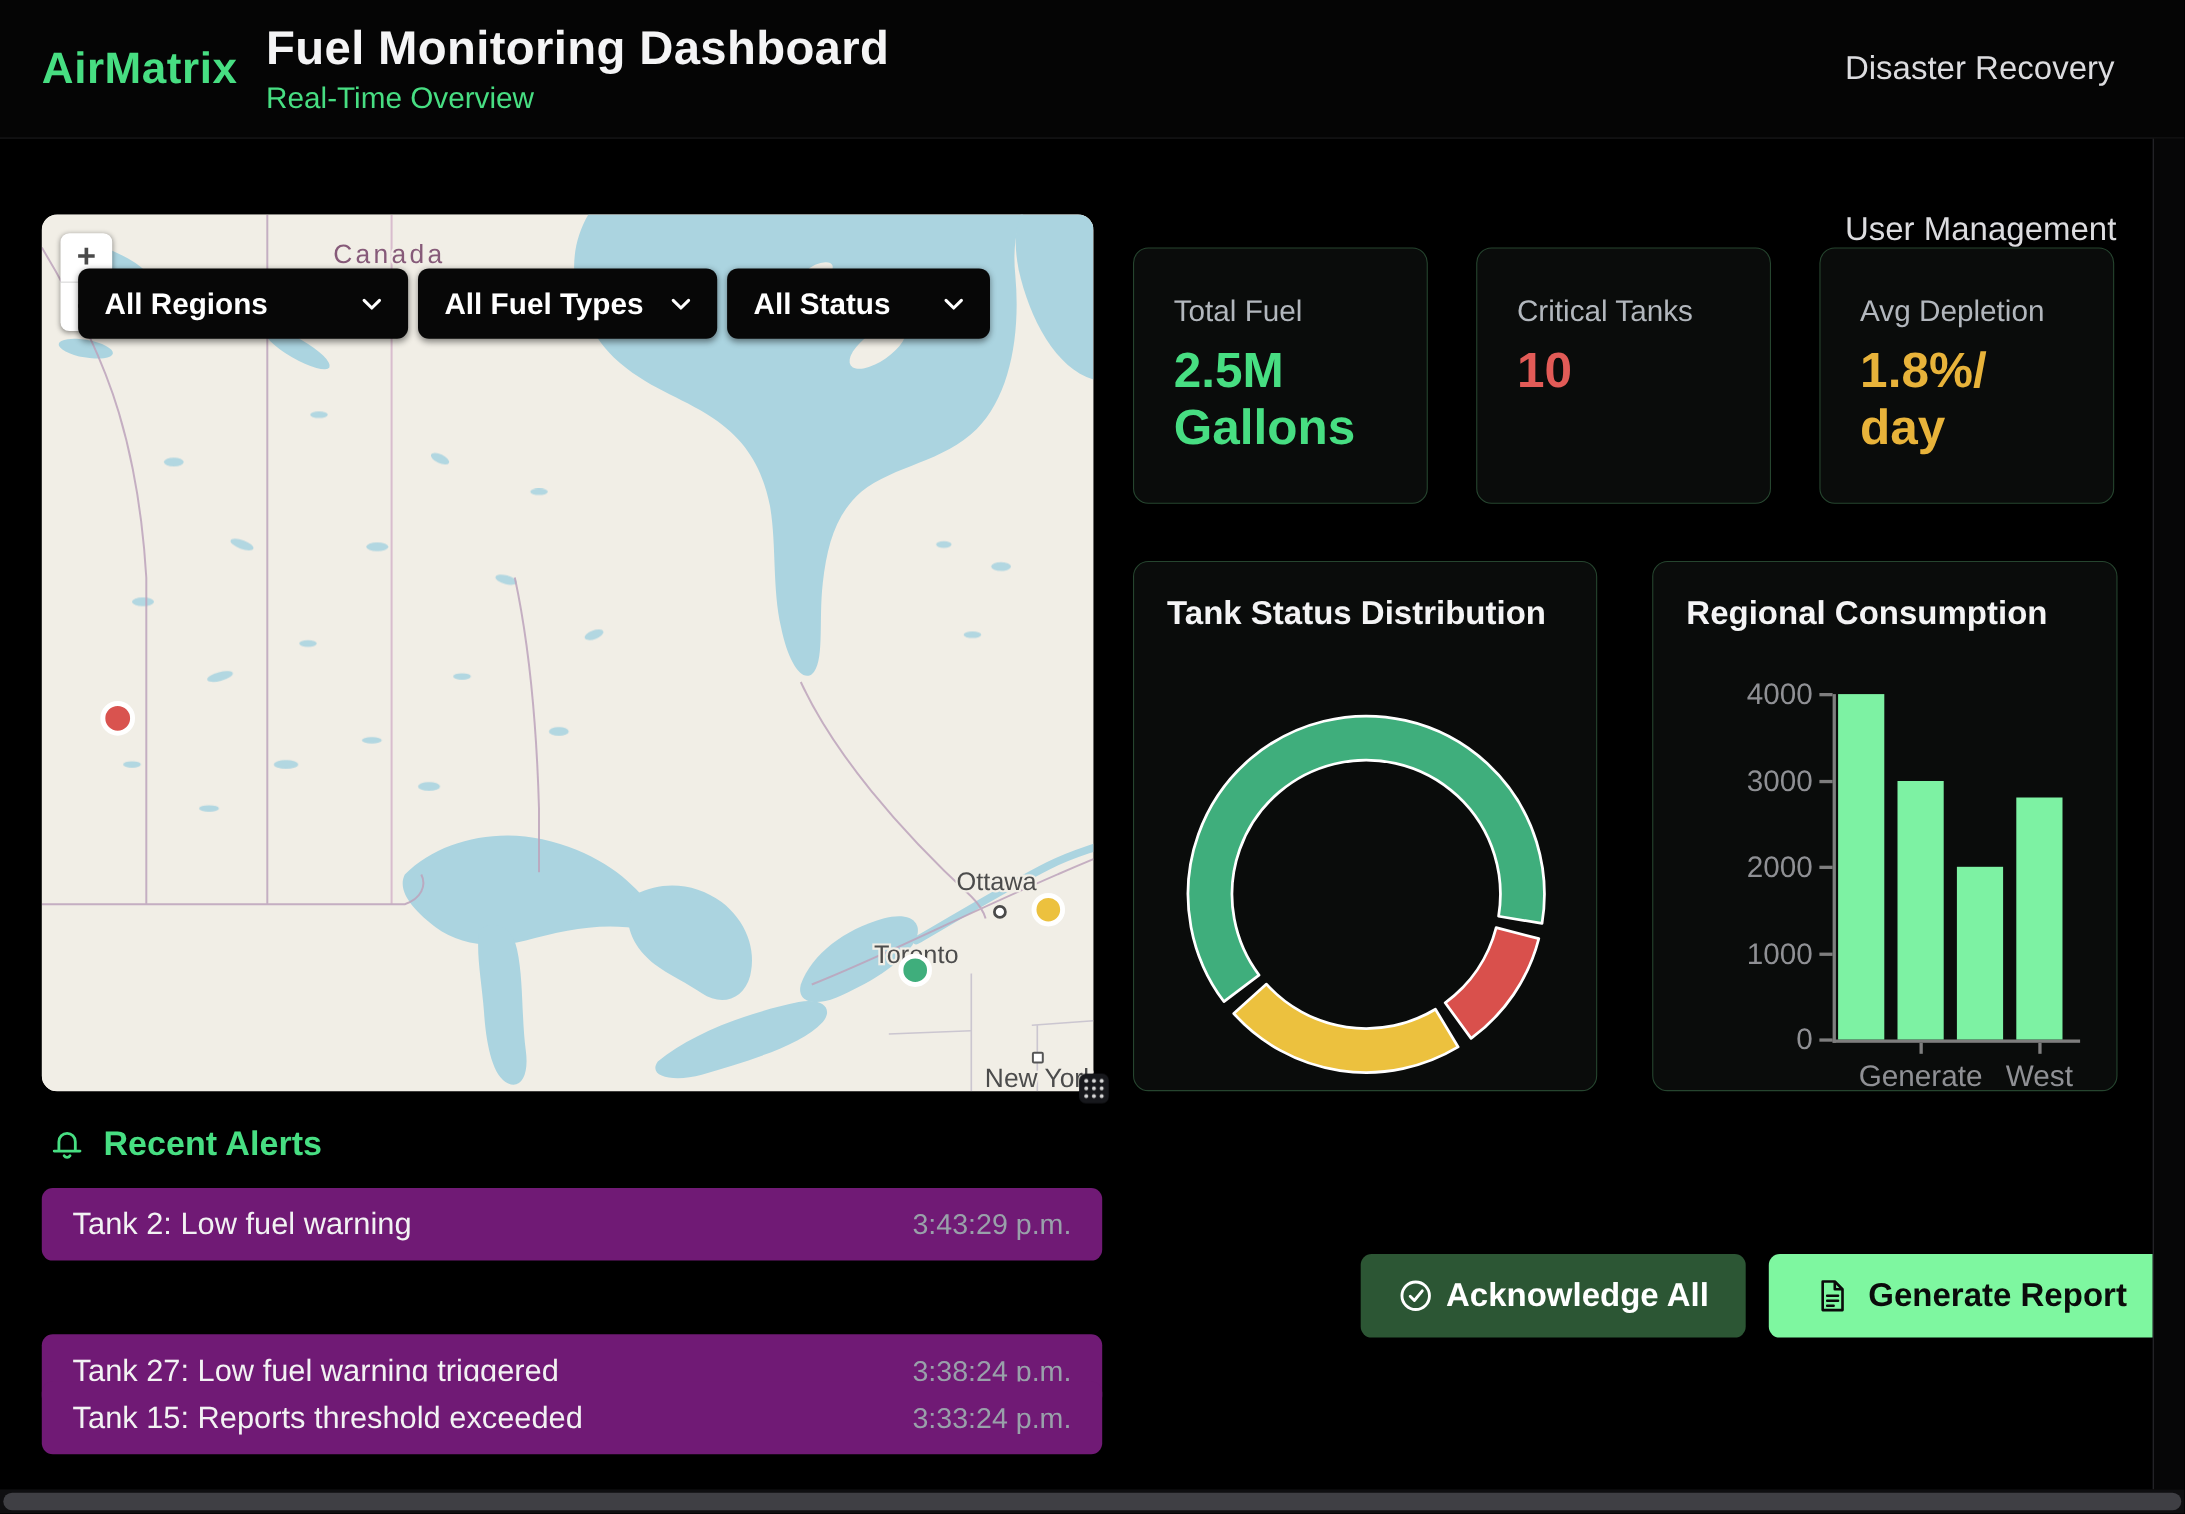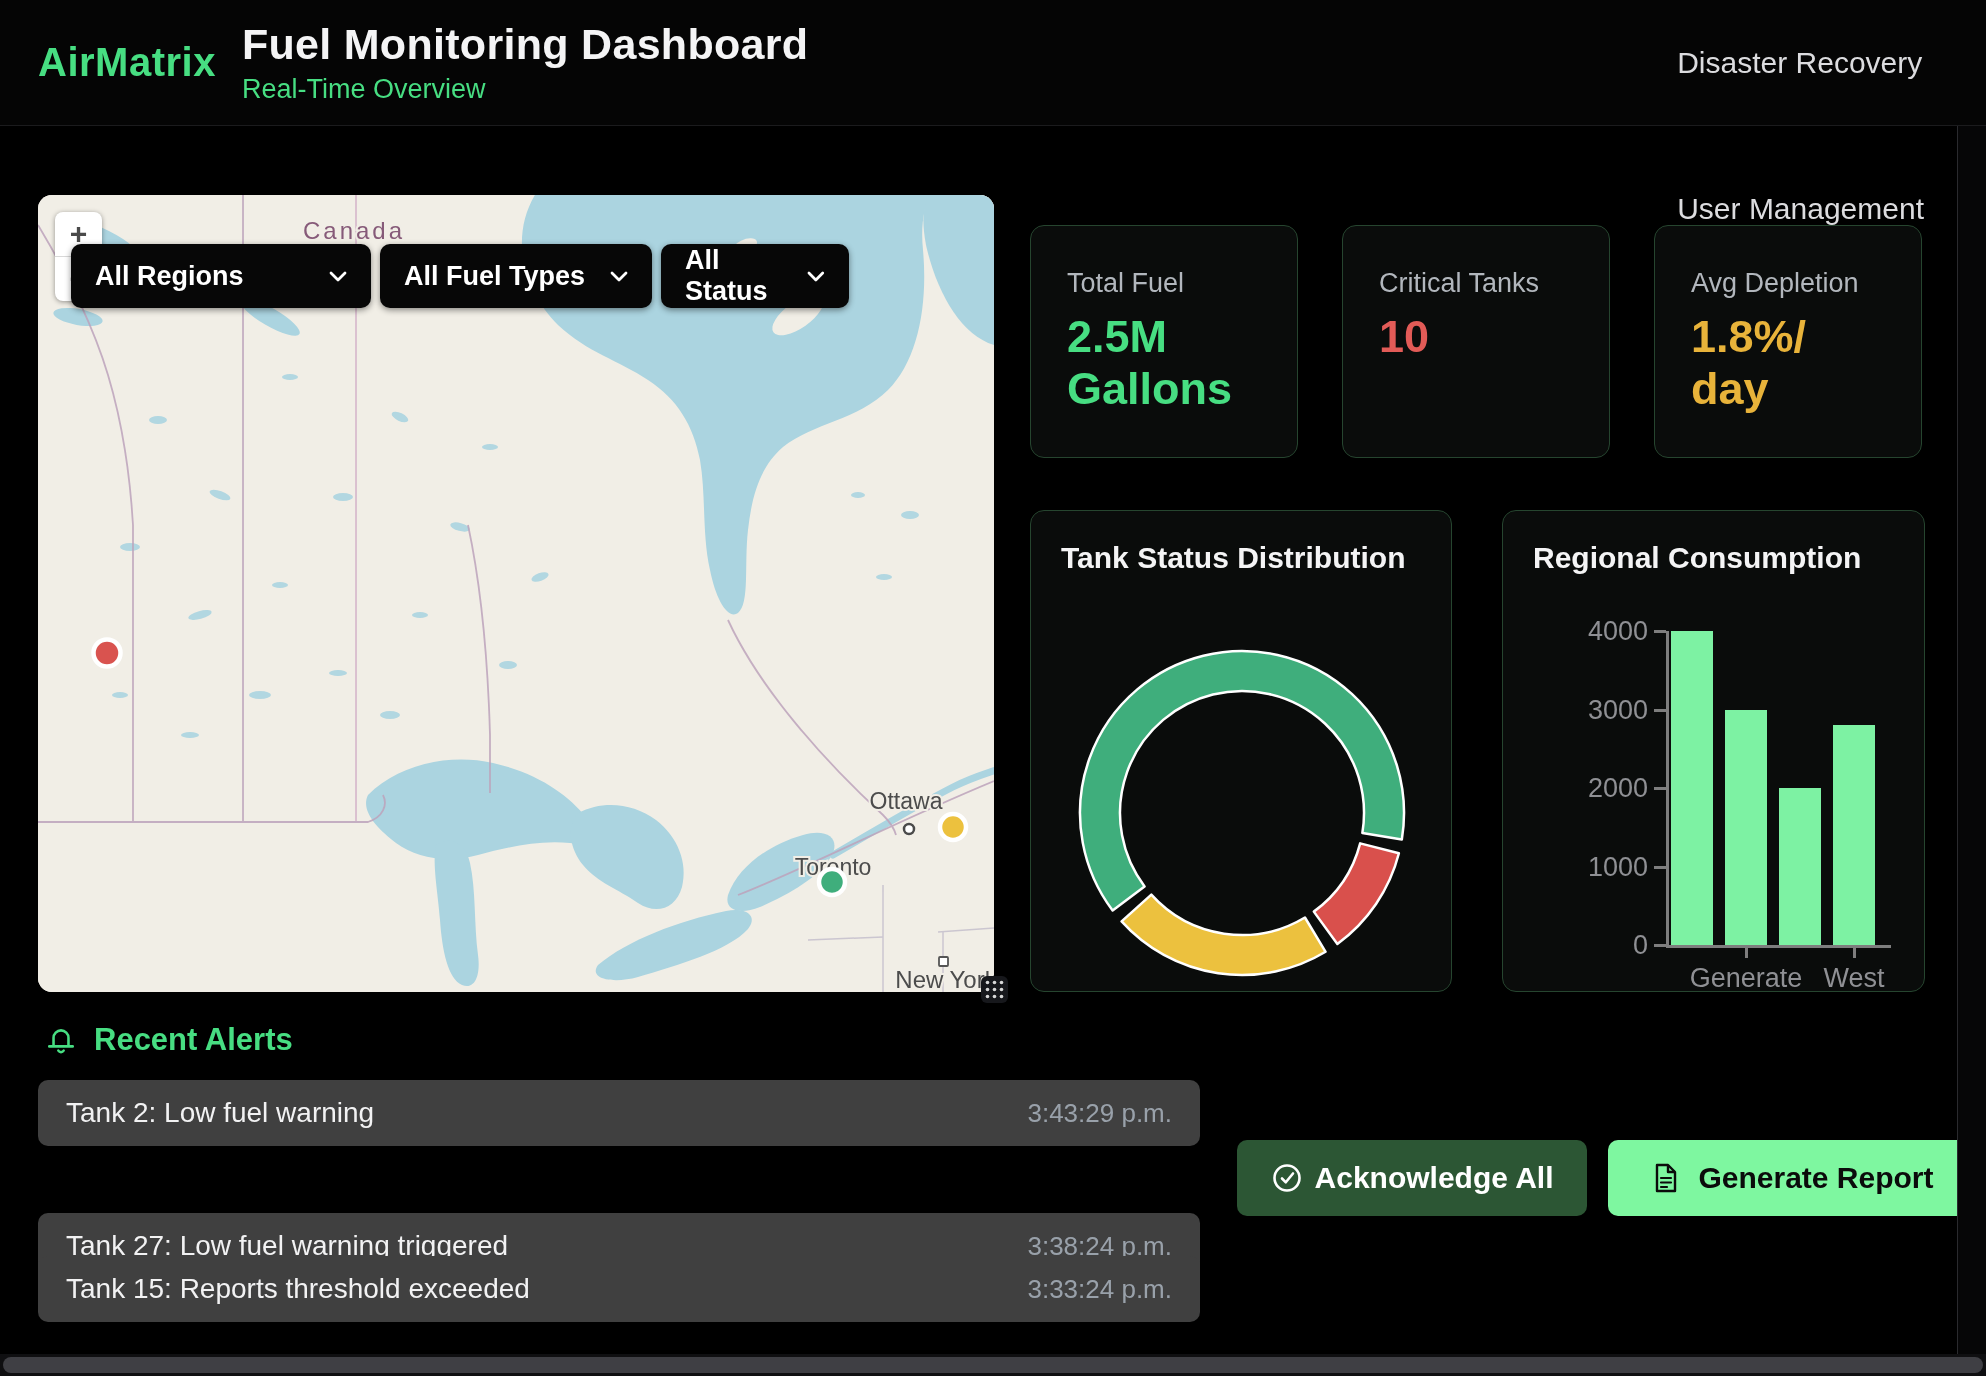--- a/index.html
+++ b/index.html
@@ -21,21 +21,21 @@
             overflow:hidden;background:#f1eee6;}
   .zoom-ctl{position:absolute;left:17px;top:17px;width:47px;background:#fff;border-radius:8px;
             box-shadow:0 1px 5px rgba(0,0,0,.4);z-index:2;overflow:hidden;}
   .zoom-btn{height:44px;display:flex;align-items:center;justify-content:center;font-size:30px;
             font-weight:bold;color:#4a4a4a;cursor:pointer;}
   .zoom-divider{height:1px;background:#d8d8d8;}
   .filters{position:absolute;left:33px;top:49px;display:flex;gap:9px;z-index:3;}
   .filter{background:#070707;color:#fff;border-radius:10px;height:64px;display:flex;align-items:center;
           justify-content:space-between;padding:0 24px;font-size:27px;font-weight:bold;
           box-sizing:border-box;cursor:pointer;box-shadow:0 2px 6px rgba(0,0,0,.45);}
-  .f1{width:300px}.f2{width:272px}.f3{width:188px}
+  .f1{width:300px}.f2{width:272px}.f3{width:239px}
   .resize-handle{position:absolute;left:981px;top:976px;width:27px;height:27px;background:#17181c;
                  border-radius:6px;z-index:5;display:flex;align-items:center;justify-content:center;}
 
   
   .stats{position:absolute;left:1030px;top:225px;width:892px;display:flex;gap:44px;}
   .stat-card{flex:1;height:233px;background:#0a0c0b;border:1px solid #26452f;border-radius:14px;
              box-sizing:border-box;padding:42px 36px 0 36px;}
   .stat-label{font-size:27px;color:#b2b7bd;}
   .stat-value{margin-top:12px;font-size:45px;font-weight:bold;line-height:1.16;}
   .stat-value span{display:block;}
@@ -46,21 +46,21 @@
               border-radius:14px;box-sizing:border-box;}
   #donut-card{left:1030px;width:422px;}
   #bar-card{left:1502px;width:423px;}
   .chart-title{position:absolute;left:30px;top:30px;font-size:30px;font-weight:bold;color:#f4f4f5;}
   #donut-svg{position:absolute;left:0;top:0;}
   #bar-plot{position:absolute;left:0;top:0;width:423px;height:482px;}
 
   
   .alerts-title{position:absolute;left:45px;top:1022px;display:flex;align-items:center;gap:17px;
                 color:#47de82;font-size:31px;font-weight:bold;}
-  .alert-row{position:absolute;left:38px;width:1162px;height:66px;background:#404040;border-radius:10px;
+  .alert-row{position:absolute;left:38px;width:964px;height:66px;background:#701a75;border-radius:10px;
              display:flex;align-items:center;padding:0 28px;box-sizing:border-box;cursor:pointer;}
   .alert-text{font-size:28px;color:#f2f2f3;}
   .alert-time{margin-left:auto;font-size:26px;color:#99a1aa;}
 
   
   .btn{position:absolute;top:1140px;height:76px;border-radius:10px;display:flex;align-items:center;
        justify-content:center;gap:16px;font-size:30px;font-weight:bold;cursor:pointer;box-sizing:border-box;}
   .btn-ack{left:1237px;width:350px;background:#2c5634;color:#fff;gap:12px;}
   .btn-gen{left:1608px;width:370px;background:#7ef7a0;color:#0b0b0b;gap:18px;}
 

